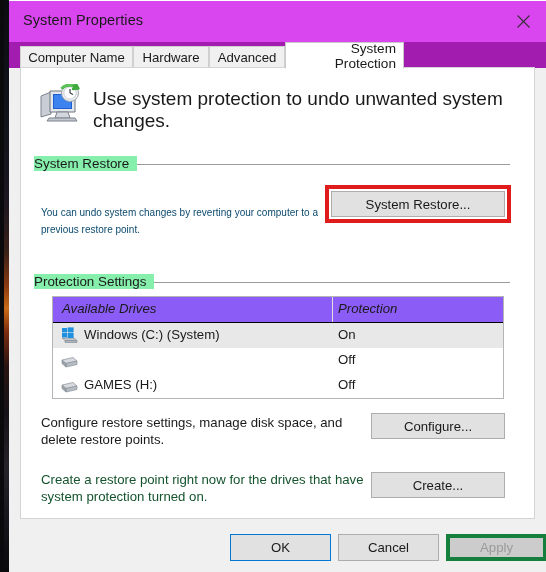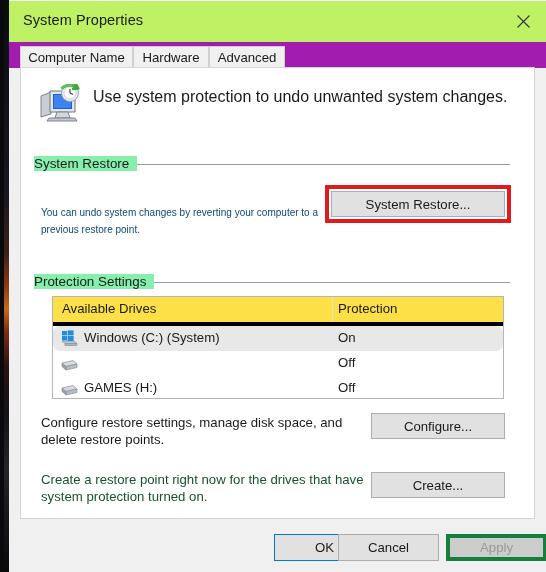--- a/index.html
+++ b/index.html
@@ -50,21 +50,21 @@
     height: 572px;
     background: #f0f0f0;
     box-sizing: border-box;
     border-top: 1px solid #ffffff;
   }
 
   
   #titlebar {
     position: relative;
     height: 41px;
-    background: #bef264;
+    background: #d946ef;
     width: 100%;
   }
   #title-text {
     position: absolute;
     left: 14px;
     top: 11px;
     font-size: 14.5px;
     color: #1a1a1a;
     letter-spacing: 0.1px;
   }
@@ -134,21 +134,21 @@
     position: absolute;
     left: 16px;
     top: 16px;
     width: 46px;
     height: 42px;
   }
   #header-desc {
     position: absolute;
     left: 72px;
     top: 20px;
-    font-size: 16px;
+    font-size: 19px;
     color: #1a1a1a;
   }
 
   
   .group-label {
     position: absolute;
     font-size: 13.4px;
     color: #1a1a1a;
     background: #86efac;
     padding-right: 8px;
@@ -225,22 +225,23 @@
     width: 452px;
     height: 103px;
     box-sizing: border-box;
     background: #ffffff;
     border: 1px solid #b5b5b5;
     overflow: hidden;
   }
   #drive-header {
     position: relative;
     height: 25px;
-    background: #fde047;
-    border-bottom: 4px solid #000000;
+    background: #8b5cf6;
+    border-bottom: 1px solid #000000;
+    font-style: italic;
   }
   #drive-header .hcell {
     position: absolute;
     top: 4px;
     font-size: 13.2px;
     color: #1a1a1a;
   }
   #drive-header .hcell.c1 { left: 9px; }
   #drive-header .hcell.c2 { left: 285px; }
   #col-divider {
@@ -248,21 +249,20 @@
     left: 279px;
     top: 0;
     width: 1px;
     height: 25px;
     background: #e0e0e0;
   }
   .drive-row {
     position: relative;
     height: 25px;
     cursor: default;
-    border-radius: 7px;
   }
   .drive-row.selected { background: #e8e8e8; }
   .drive-row .icon {
     position: absolute;
     left: 8px;
     top: 4px;
     width: 18px;
     height: 17px;
   }
   .drive-row .name {
@@ -311,21 +311,20 @@
     width: 134px;
     height: 26px;
   }
 
   
   #btn-ok {
     left: 221px;
     top: 533px;
     width: 101px;
     height: 27px;
-    margin-left: 44px;
   }
   #btn-cancel {
     left: 329px;
     top: 533px;
     width: 101px;
     height: 27px;
   }
   #btn-apply {
     left: 437px;
     top: 533px;
@@ -355,20 +354,23 @@
 
   <div id="tabstrip">
     <div class="tab" style="left:11px; width:113px;">
       <span>Computer Name</span>
     </div>
     <div class="tab" style="left:124px; width:76px;">
       <span>Hardware</span>
     </div>
     <div class="tab" style="left:200px; width:76px;">
       <span>Advanced</span>
+    </div>
+    <div class="tab selected" style="left:276px; width:119px;">
+      <span>System Protection</span>
     </div>
   </div>
 
   <div id="tabpage">
 
     <div id="header-icon">
       <svg width="46" height="42" viewBox="0 0 46 42">
 
         <path d="M4 12 L14 8 L14 30 L4 33 Z" fill="#c9cdd4" stroke="#7d848e" stroke-width="1"></path>
 

